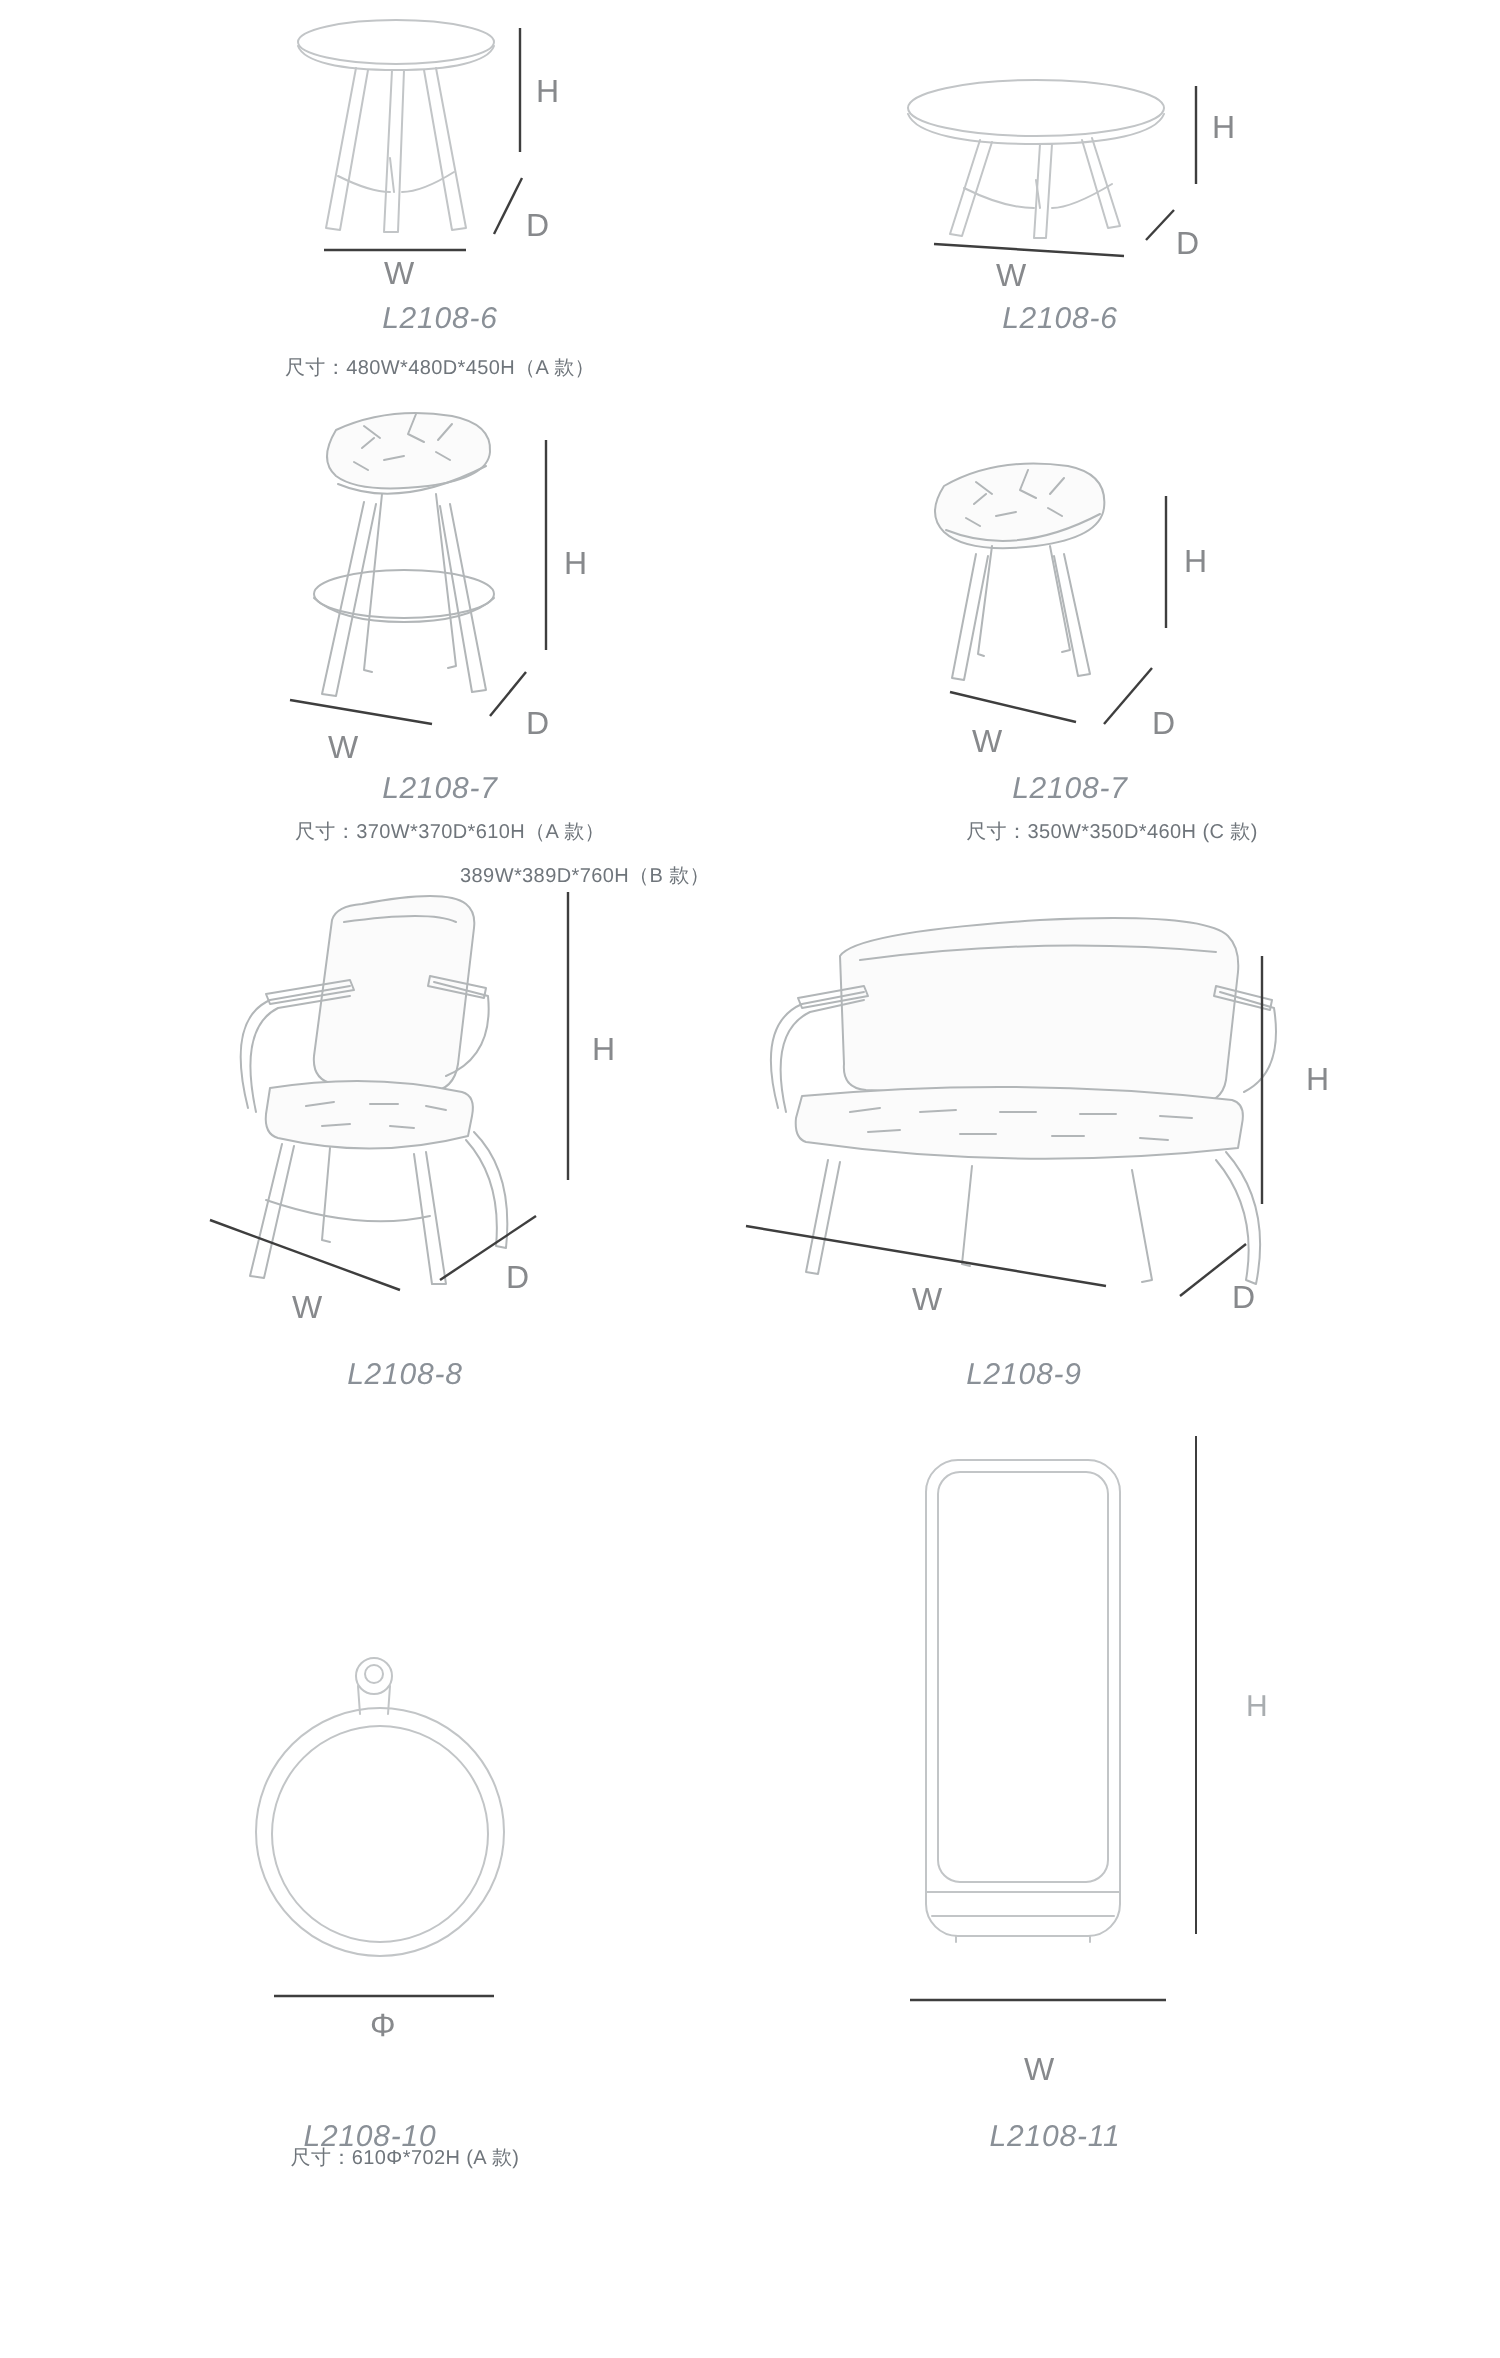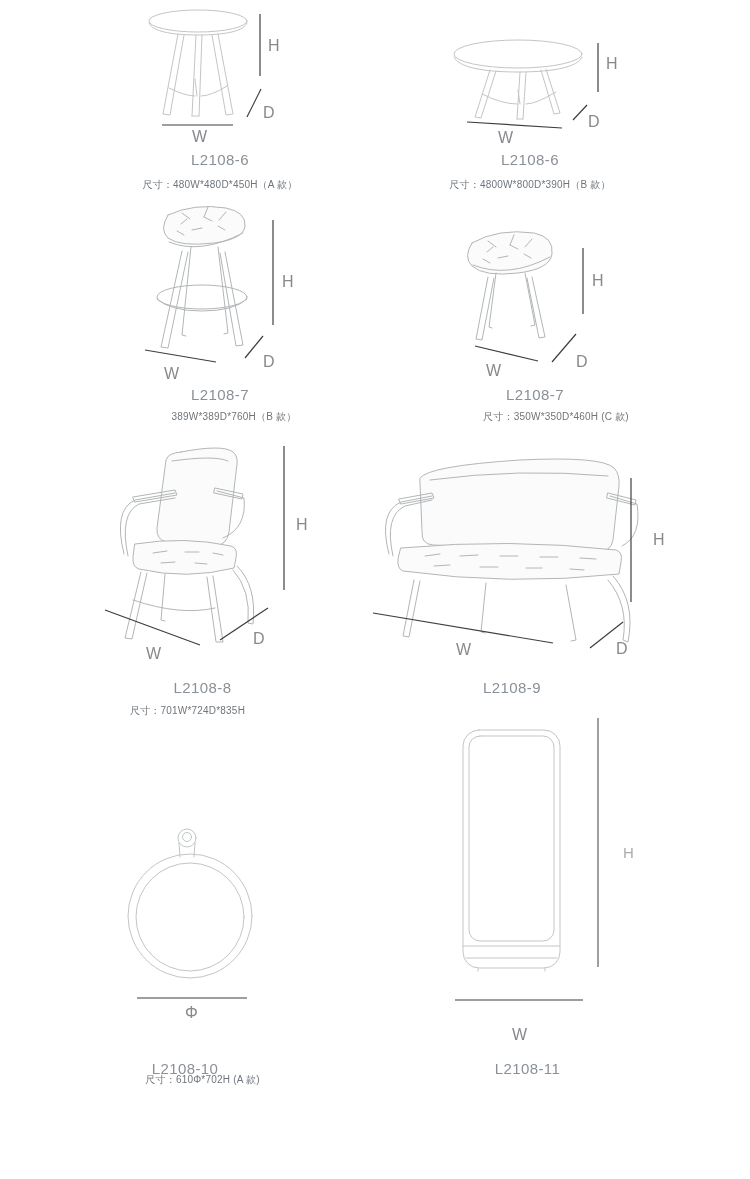--- a/index.html
+++ b/index.html
@@ -12,24 +12,24 @@
   }
   .abs{position:absolute;}
   svg{display:block;}
   .sketch{stroke:#c2c5c7;fill:none;stroke-width:1;stroke-linecap:round;stroke-linejoin:round;}
   .sketch2{stroke:#b2b6b8;fill:none;stroke-width:1;stroke-linecap:round;stroke-linejoin:round;}
   .fillsoft{fill:#fbfbfb;}
   .dimline{stroke:#3e3e3e;stroke-width:1.2;fill:none;}
   .dimtext{fill:#87898c;font-size:16px;font-family:"Liberation Sans","DejaVu Sans",sans-serif;}
   .dimtext-light{fill:#a9adb0;font-size:15px;}
   .model{
-    font-size:15px;color:#8a9097;text-align:center;letter-spacing:.4px;
+    font-size:15px;color:#8a9097;text-align:center;letter-spacing:.4px;font-style:italic;
   }
   .sizes{font-size:10px;color:#6f757b;text-align:center;line-height:22px;letter-spacing:.2px;}
-  .sizes .line2{text-indent:18px;}
+  .sizes .line2{text-indent:18px;text-align:right;}
 </style>
 </head>
 <body>
 
 <div class="page">
 
   <svg class="abs" style="left:130px;top:0px" width="180" height="148" viewBox="0 0 180 148">
     <g class="sketch">
       <ellipse cx="68" cy="21" rx="49" ry="11"></ellipse>
       <path d="M19,23 C22,31 40,35 68,35 C96,35 114,31 117,23"></path>
@@ -64,23 +64,20 @@
     <g class="dimline">
       <line x1="168" y1="33" x2="168" y2="82"></line>
       <line x1="143" y1="110" x2="157" y2="95"></line>
       <line x1="37" y1="112" x2="132" y2="118"></line>
     </g>
     <text class="dimtext" x="176" y="59">H</text>
     <text class="dimtext" x="158" y="117">D</text>
     <text class="dimtext" x="68" y="133">W</text>
   </svg>
   <div class="abs model" style="left:430px;top:151px;width:200px">L2108-6</div>
-  <div class="abs sizes" style="left:405px;top:174px;width:250px">
-    <div>尺寸：4800W*800D*390H（B 款）</div>
-  </div>
 
   <svg class="abs" style="left:130px;top:195px" width="180" height="190" viewBox="0 0 180 190">
     <g class="sketch2">
       <path class="fillsoft" d="M38,20 Q64,8 96,13 Q116,17 115,31 Q114,44 84,48 Q50,52 38,43 Q29,35 38,20 Z"></path>
       <path d="M52,18 L60,24 M57,24 L51,29 M78,12 L74,22 M74,22 L82,26 M96,17 L89,25 M62,35 L72,33 M88,31 L95,35 M47,36 L54,40"></path>
       <path d="M39,47 Q70,60 113,38"></path>
       <path d="M52,56 L31,152 L38,153 L58,57"></path>
       <path d="M95,57 L113,150 L106,151 L90,58"></path>
       <path d="M61,52 L52,140 L56,141"></path>
       <path d="M88,52 L98,138 L94,139"></path>
@@ -91,20 +88,21 @@
       <line x1="143" y1="25" x2="143" y2="130"></line>
       <line x1="115" y1="163" x2="133" y2="141"></line>
       <line x1="15" y1="155" x2="86" y2="167"></line>
     </g>
     <text class="dimtext" x="152" y="92">H</text>
     <text class="dimtext" x="133" y="172">D</text>
     <text class="dimtext" x="34" y="184">W</text>
   </svg>
   <div class="abs model" style="left:130px;top:386px;width:180px">L2108-7</div>
   <div class="abs sizes" style="left:95px;top:406px;width:260px">
+    <div>尺寸：370W*370D*610H（A 款）</div>
     <div class="line2">389W*389D*760H（B 款）</div>
   </div>
 
   <svg class="abs" style="left:440px;top:215px" width="180" height="165" viewBox="0 0 180 165">
     <g class="sketch2">
       <path class="fillsoft" d="M32,28 Q58,13 94,18 Q114,22 112,39 Q110,54 78,58 Q44,62 32,51 Q23,42 32,28 Z"></path>
       <path d="M48,26 L56,32 M53,32 L47,37 M74,20 L70,30 M70,30 L78,34 M92,24 L85,32 M58,43 L68,41 M84,39 L91,43 M43,44 L50,48"></path>
       <path d="M33,50 Q68,64 110,42"></path>
       <path d="M48,62 L36,124 L42,125 L54,63"></path>
       <path d="M92,62 L105,122 L99,123 L87,63"></path>
@@ -145,23 +143,20 @@
     <g class="dimline">
       <line x1="189" y1="6" x2="189" y2="150"></line>
       <line x1="125" y1="200" x2="173" y2="168"></line>
       <line x1="10" y1="170" x2="105" y2="205"></line>
     </g>
     <text class="dimtext" x="201" y="90">H</text>
     <text class="dimtext" x="158" y="204">D</text>
     <text class="dimtext" x="51" y="219">W</text>
   </svg>
   <div class="abs model" style="left:110px;top:679px;width:185px">L2108-8</div>
-  <div class="abs sizes" style="left:70px;top:700px;width:235px">
-    <div>尺寸：701W*724D*835H</div>
-  </div>
 
   <svg class="abs" style="left:370px;top:450px" width="320" height="212" viewBox="0 0 320 212">
     <g class="sketch2">
       <path class="fillsoft" d="M50,28 Q58,16 150,10 Q232,6 244,18 Q250,24 249,36 L243,90 Q241,102 227,102 L63,95 Q51,94 52,82 Z"></path>
       <path d="M60,30 Q150,18 238,26"></path>
       <path class="fillsoft" d="M31,98 Q140,88 246,100 Q253,102 251,112 L249,124 Q140,136 33,121 Q27,119 28,109 Z"></path>
       <path d="M55,106 L70,104 M90,106 L108,105 M130,106 L148,106 M170,107 L188,107 M210,108 L226,109 M64,116 L80,115 M110,117 L128,117 M156,118 L172,118 M200,119 L214,120"></path>
       <path d="M19,104 Q8,62 31,52 L62,46"></path>
       <path d="M23,106 Q14,66 35,56 L62,50"></path>
       <path d="M29,49 L62,43 L64,48 L31,54 Z"></path>

